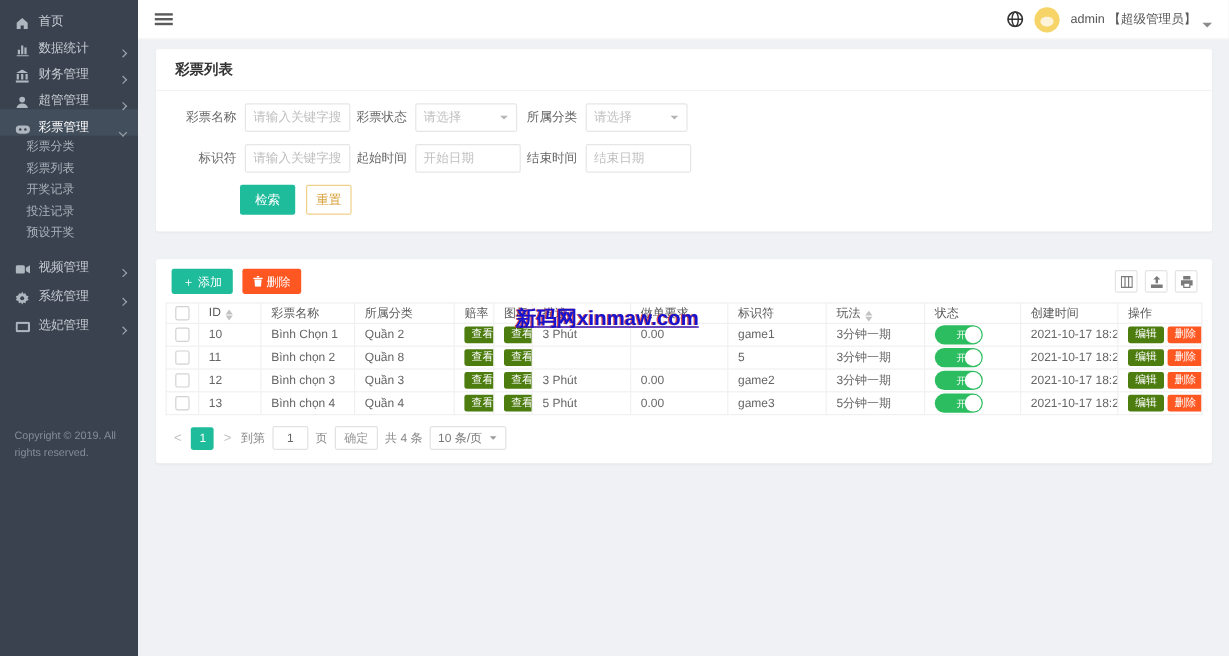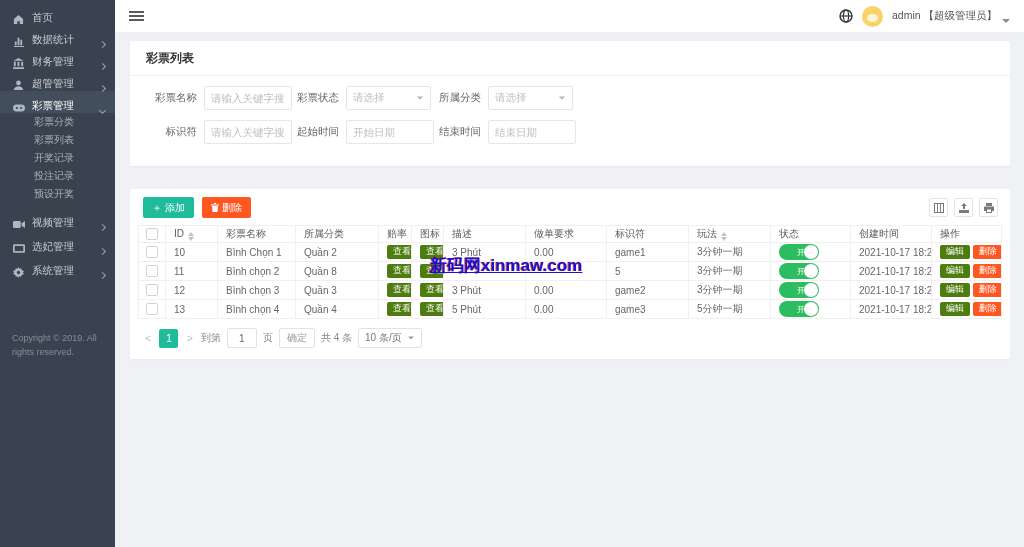--- a/index.html
+++ b/index.html
@@ -10,22 +10,22 @@
   .sidebar { position:absolute; left:0; top:0; width:115px; height:547px; background:#39424e; z-index:5; }
   .logo { height:33px; display:flex; align-items:center; justify-content:center; color:#d9d9dc; font-size:15px; letter-spacing:1px; }
   .nav { padding-top:3px; }
   .nav-item { height:22px; display:flex; align-items:flex-end; padding:0 10px 0 12px; color:#c6ccd3; font-size:10.5px; cursor:pointer; }
   .nav-item .ico { width:13px; height:11px; margin-right:7px; display:inline-flex; align-items:center; justify-content:center; color:#aeb6bf; flex:none; }
   .nav-item svg { display:block; }
   .nav-item .lbl { flex:1; white-space:nowrap; overflow:hidden; }
   .chev { width:5px; height:5px; border-right:1px solid #9aa2ab; border-bottom:1px solid #9aa2ab; transform:rotate(-45deg); flex:none; }
   .nav-item.active { background:#434e5c; color:#fff; }
   .nav-item.active .chev { transform:rotate(45deg); margin-top:-3px; }
-  .subnav .sub-item { height:18px; display:flex; align-items:center; padding-left:34px; color:#aab2bb; font-size:10px; cursor:pointer; }
-  .copyright { position:absolute; left:0; top:332px; width:115px; padding:0 12px; color:#848d98; font-size:9px; line-height:1.5; }
+  .subnav .sub-item { height:18px; display:flex; align-items:center; padding-left:22px; color:#aab2bb; font-size:10px; cursor:pointer; }
+  .copyright { position:absolute; left:0; top:357px; width:115px; padding:0 12px; color:#848d98; font-size:9px; line-height:1.5; }
 
   
   .topbar { position:absolute; left:115px; top:0; width:909px; height:33px; background:#fff; border-bottom:1px solid #f0f0f0; display:flex; align-items:center; padding:0 14px; z-index:4; }
   .burger { width:15px; cursor:pointer; }
   .burger i { display:block; height:2px; background:#5b5b5b; margin:2px 0; }
   .top-right { margin-left:auto; display:flex; align-items:center; gap:9px; }
   .globe { color:#333; display:flex; cursor:pointer; }
   .avatar { width:21px; height:21px; border-radius:50%; background:#f6d468; position:relative; overflow:hidden; flex:none; cursor:pointer; }
   .avatar::after { content:""; position:absolute; left:5px; top:8px; width:11px; height:8px; background:#fdf3d8; border-radius:5px/4px; }
   .avatar::before { content:""; position:absolute; left:7px; top:10px; width:7px; height:2px; background:#e5a94d; border-radius:2px; }
@@ -152,36 +152,36 @@
           <svg width="12" height="9" viewBox="0 0 14 10">
             <rect x="0" y="1" width="9" height="8" rx="1.5" fill="currentColor"></rect>
             <path d="M10 3.5 14 1v8l-4-2.5Z" fill="currentColor"></path>
           </svg>
         </span>
       <span class="lbl">视频管理</span>
       <span class="chev"></span>
     </div>
     <div class="nav-item" style="margin-top:2px;">
       <span class="ico">
+          <svg width="11" height="11" viewBox="0 0 12 12">
+            <path d="M6 0l1 2 2-.6.4 2L12 4.4 10.8 6 12 7.6l-2.6 1 -.4 2L7 10l-1 2-1-2-2 .6-.4-2L0 7.6 1.2 6 0 4.4l2.6-1 .4-2L5 2Z" fill="currentColor"></path>
+            <circle cx="6" cy="6" r="1.8" fill="#39424e"></circle>
+          </svg>
+        </span>
+      <span class="lbl">系统管理</span>
+      <span class="chev"></span>
+    </div>
+    <div class="nav-item" style="margin-top:2px;">
+      <span class="ico">
           <svg width="12" height="9" viewBox="0 0 14 10">
             <rect x="0" y="0" width="14" height="10" rx="1.5" fill="currentColor"></rect>
             <rect x="2" y="2" width="10" height="6" fill="#39424e"></rect>
           </svg>
         </span>
       <span class="lbl">选妃管理</span>
-      <span class="chev"></span>
-    </div>
-    <div class="nav-item" style="margin-top:2px;">
-      <span class="ico">
-          <svg width="11" height="11" viewBox="0 0 12 12">
-            <path d="M6 0l1 2 2-.6.4 2L12 4.4 10.8 6 12 7.6l-2.6 1 -.4 2L7 10l-1 2-1-2-2 .6-.4-2L0 7.6 1.2 6 0 4.4l2.6-1 .4-2L5 2Z" fill="currentColor"></path>
-            <circle cx="6" cy="6" r="1.8" fill="#39424e"></circle>
-          </svg>
-        </span>
-      <span class="lbl">系统管理</span>
       <span class="chev"></span>
     </div>
   </div>
   <div class="copyright">Copyright © 2019. All rights reserved.</div>
 </div>
 
 <div class="topbar">
   <div class="burger">
       <i></i>
       <i></i>
@@ -234,20 +234,24 @@
           <input class="finput" placeholder="请输入关键字搜索" style="">
         </div>
         <div class="fgroup">
           <span class="flabel">起始时间</span>
           <input class="finput" placeholder="开始日期" style="">
         </div>
         <div class="fgroup">
           <span class="flabel">结束时间</span>
           <input class="finput" placeholder="结束日期" style="">
         </div>
+      </div>
+      <div class="btn-row">
+        <button class="btn btn-search">检索</button>
+        <button class="btn btn-reset">重置</button>
       </div>
     </div>
   </div>
 
   <div class="card table-card">
     <div class="tc-toolbar">
       <button class="btn btn-add">
           <span>＋</span>
           <span>添加</span>
         </button>

